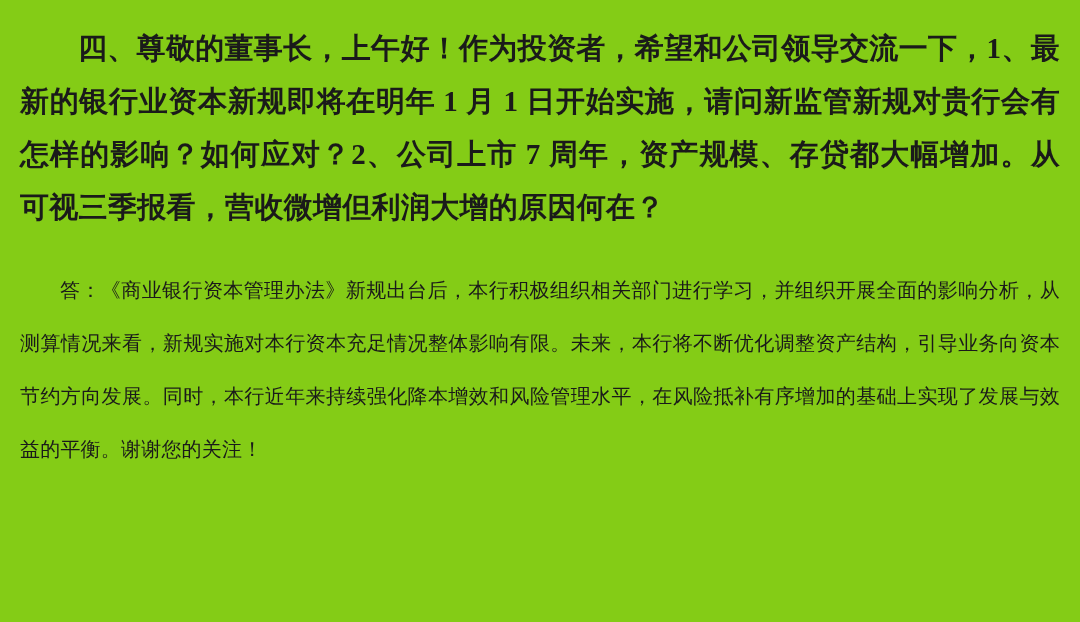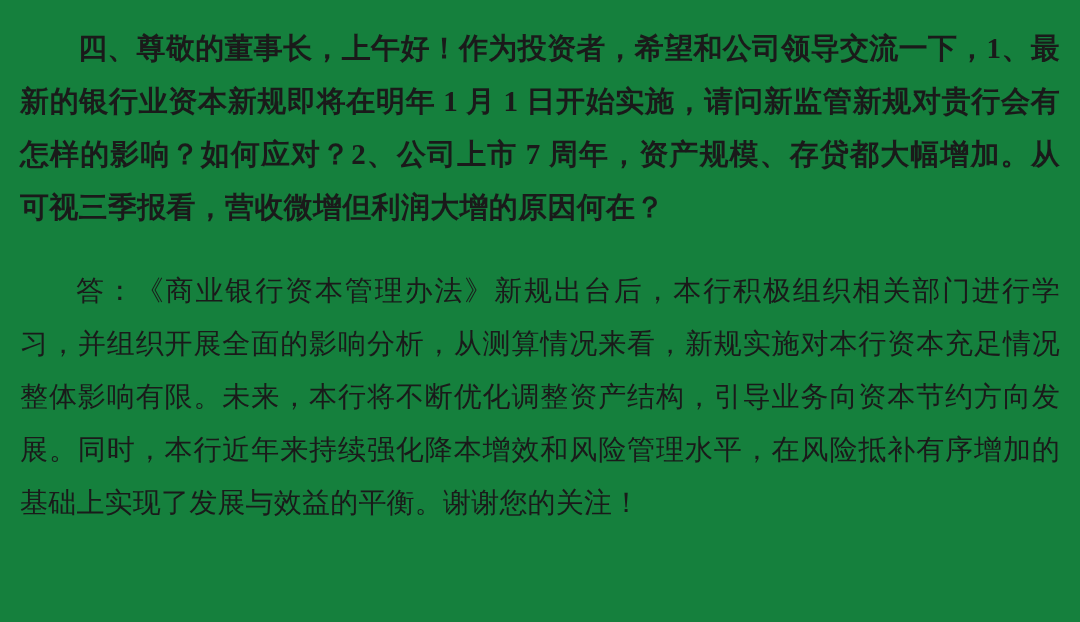--- a/index.html
+++ b/index.html
@@ -12,38 +12,38 @@
     height: 622px;
     overflow: hidden;
     font-family: "Liberation Serif", "DejaVu Serif", serif;
     color: #1a1a1a;
   }
   .page {
     box-sizing: border-box;
     width: 1080px;
     height: 622px;
     padding: 22px 20px 10px 20px;
-    background: #15803d;
+    background: #84cc16;
   }
   .para {
     margin: 0 0 0 0;
     text-indent: 2em;
     text-align: justify;
     text-justify: inter-ideograph;
     word-break: break-all;
   }
   .para-question {
     font-weight: 700;
     font-size: 29px;
     line-height: 53px;
     letter-spacing: 0.3px;
   }
   .para-answer {
     font-weight: 400;
-    font-size: 28px;
+    font-size: 20px;
     line-height: 53px;
     letter-spacing: 0.2px;
     margin-top: 30px;
   }
 </style>
 </head>
 <body>
 
 <div class="page">
   <p class="para para-question">四、尊敬的董事长，上午好！作为投资者，希望和公司领导交流一下，1、最新的银行业资本新规即将在明年 1 月 1 日开始实施，请问新监管新规对贵行会有怎样的影响？如何应对？2、公司上市 7 周年，资产规模、存贷都大幅增加。从可视三季报看，营收微增但利润大增的原因何在？</p>

